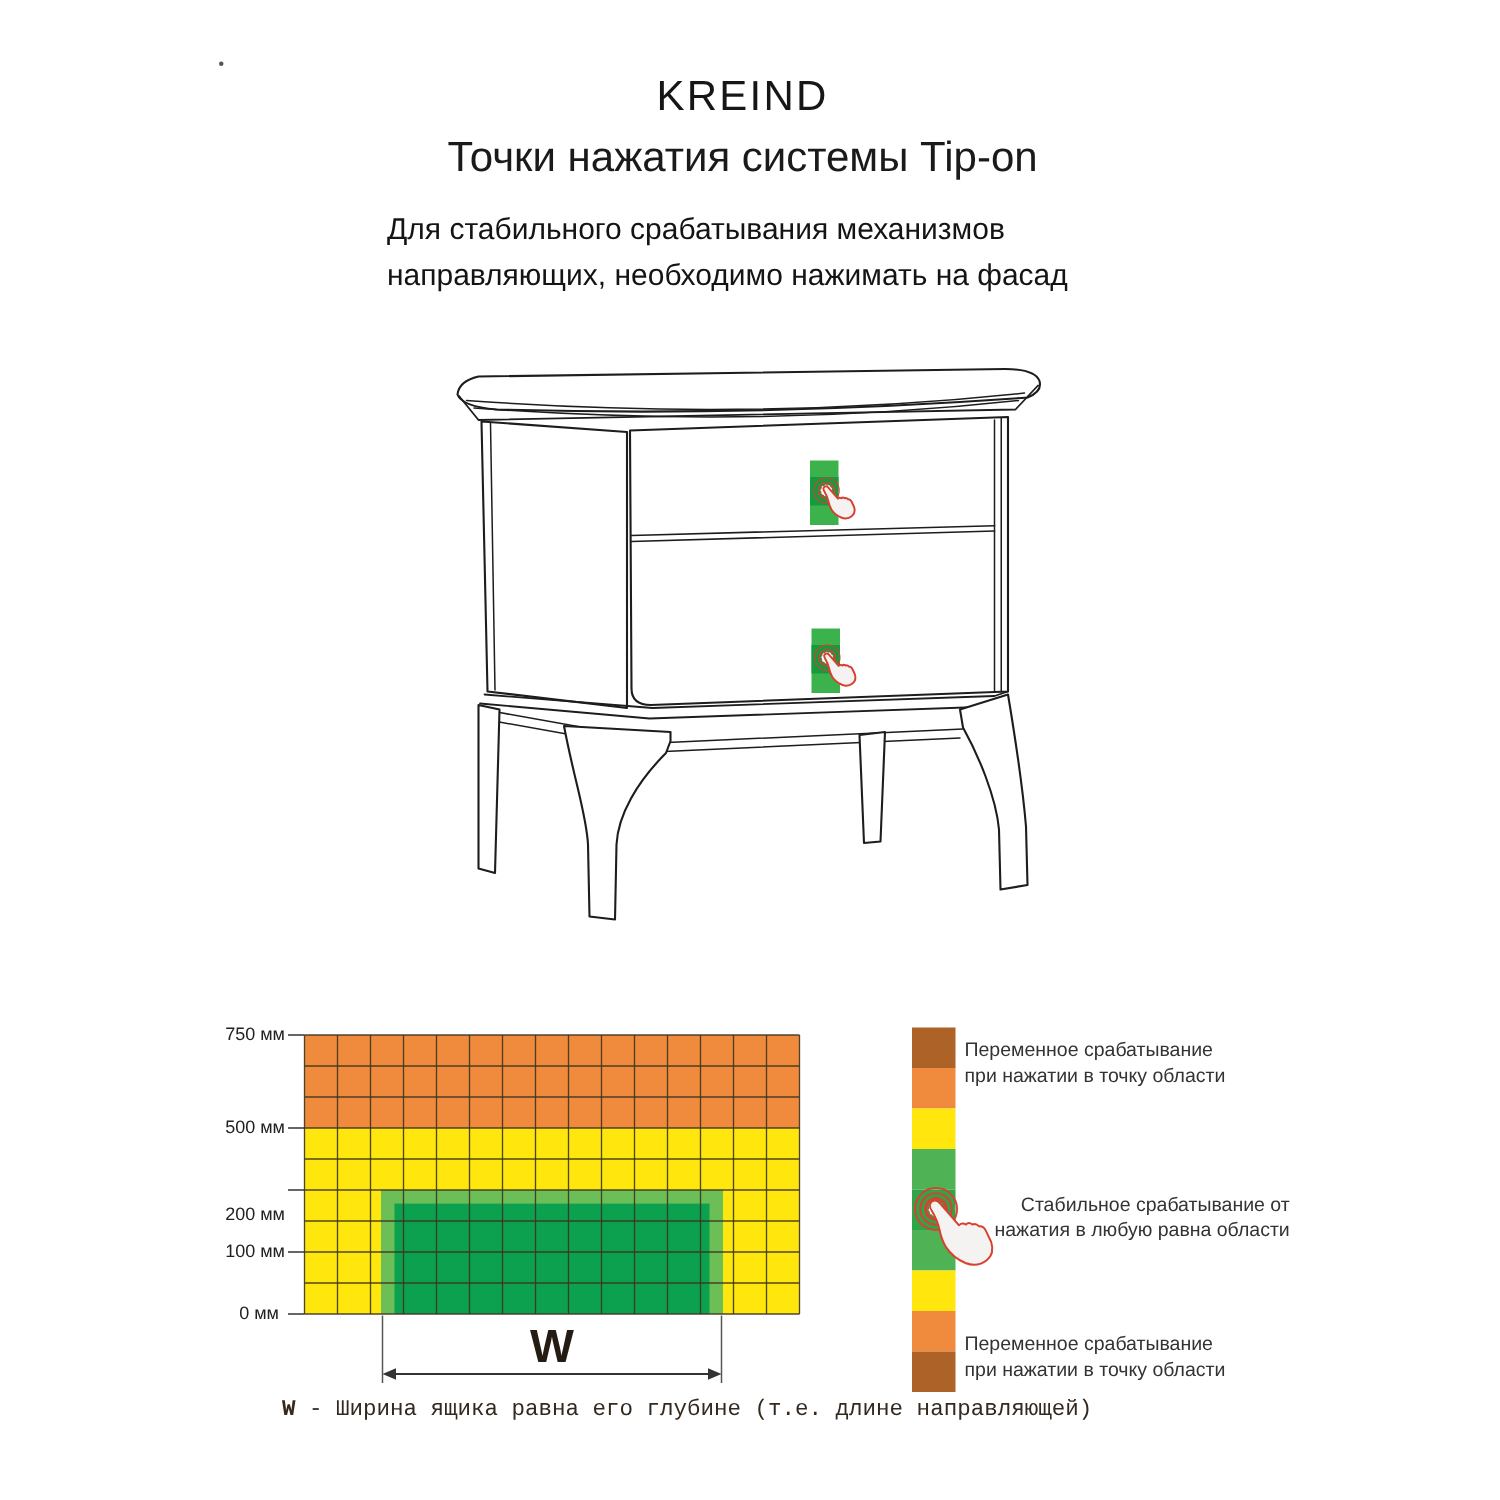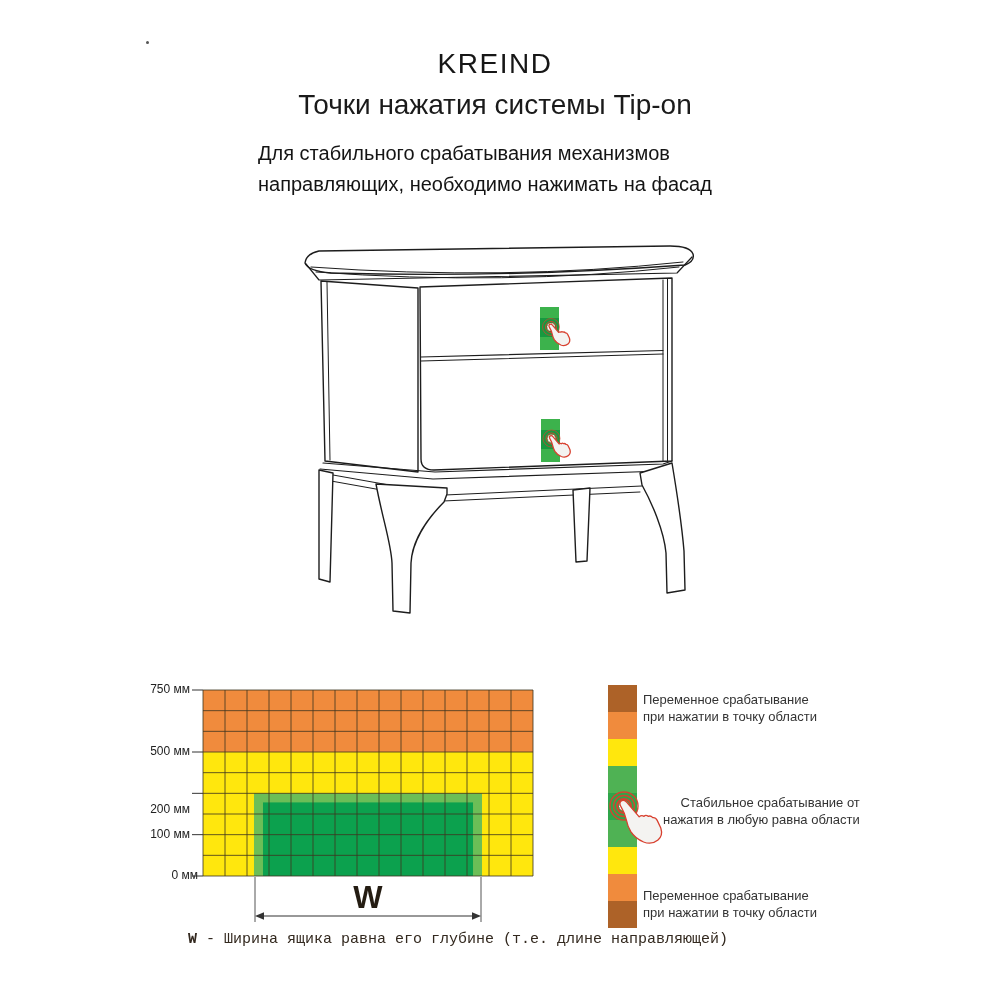--- a/index.html
+++ b/index.html
@@ -8,21 +8,21 @@
   .abs{position:absolute;}
   #scene{position:absolute;left:0;top:0;width:1000px;height:1000px;}
   #dot{left:146px;top:41px;width:3px;height:3px;background:#555;border-radius:50%;}
   #header{left:0;top:48px;width:990px;text-align:center;}
   #brand{font-size:28px;letter-spacing:1.5px;color:#161616;}
   #subtitle{font-size:28px;margin-top:9px;color:#1a1a1a;}
   #intro{left:258px;top:138px;font-size:20px;line-height:30.5px;color:#141414;}
   .tick{width:58px;text-align:right;font-size:12px;color:#222;}
   #tick-450{left:132px;top:682px;} #tick-300{left:132px;top:744px;}
   #tick-200{left:132px;top:802px;} #tick-100{left:132px;top:827px;}
-  #tick-0{left:140px;top:868px;}
+  #tick-0{left:128px;top:868px;}
   .leg{font-size:13px;line-height:17px;color:#333;}
   #leg1{left:643px;top:691px;} #leg2{left:663px;top:794px;text-align:right;} #leg3{left:643px;top:887px;}
   #wlabel{left:333px;top:880px;width:70px;text-align:center;font-weight:bold;
           font-size:31px;color:#241c12;}
   #caption{left:188px;top:931px;font-size:15px;color:#33291f;font-family:Liberation Mono, monospace;}
   #caption b{font-weight:bold;}
 </style>
 </head>
 <body>
 

